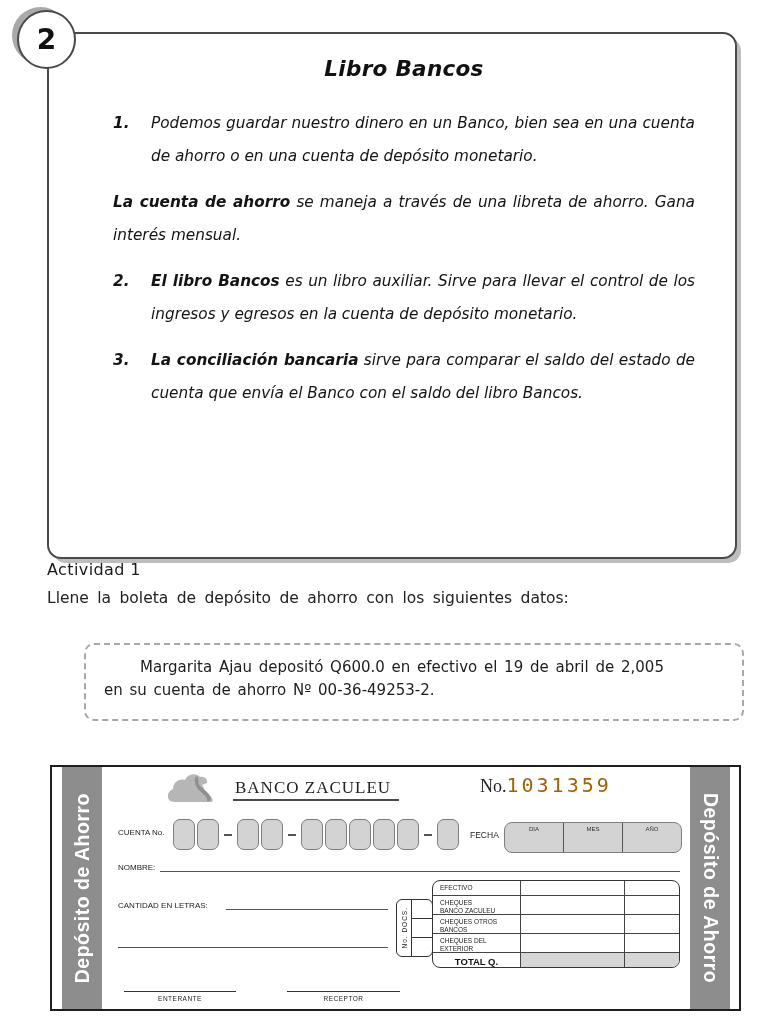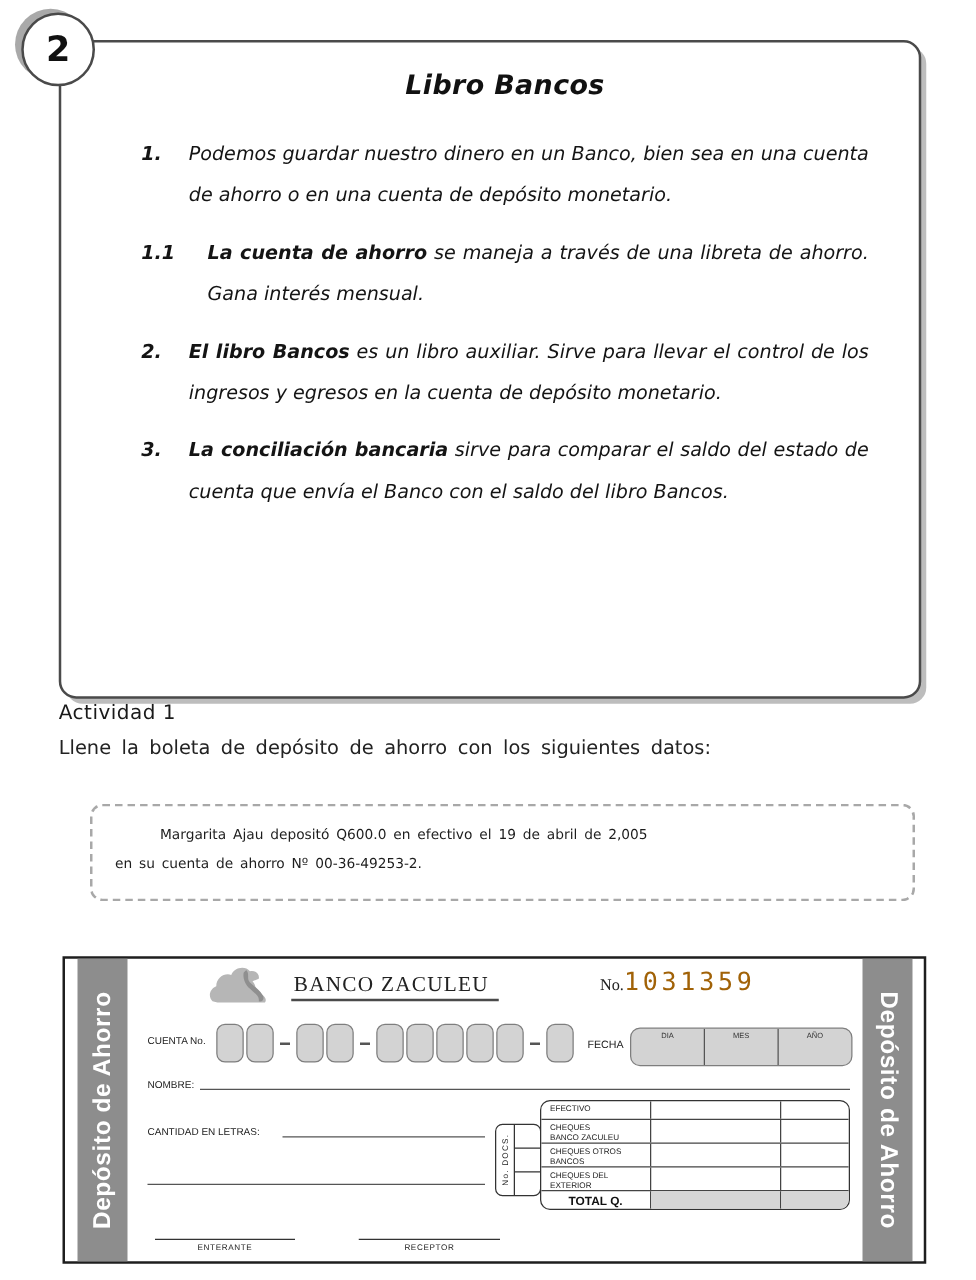--- a/index.html
+++ b/index.html
@@ -43,23 +43,23 @@
   
   .activity-heading{
     position:absolute;left:47px;top:560px;
     font-weight:normal;font-size:16px;letter-spacing:.4px;color:#1a1a1a;
   }
   .activity-instruction{
     position:absolute;left:47px;top:589px;
     font-size:15.5px;word-spacing:3.5px;color:#222;
   }
   .note-box{
-    position:absolute;left:72px;top:643px;width:660px;height:78px;
+    position:absolute;left:84px;top:643px;width:660px;height:78px;
     border:2px dashed #a8a8a8;border-radius:10px;
-    padding:11px 16px 0 18px;font-size:11px;color:#1d1d1d;
+    padding:11px 16px 0 18px;font-size:15px;color:#1d1d1d;
     word-spacing:2px;line-height:23px;
   }
   .note-line1{text-indent:36px;}
 
   
   .slip{
     position:absolute;left:50px;top:765px;width:691px;height:246px;
     border:2.5px solid #1e1e1e;background:#fff;
   }
   .band{
@@ -74,21 +74,21 @@
   }
   .band-left .band-text{transform:rotate(180deg);}
 
   .slip-logo{position:absolute;left:112px;top:3px;width:64px;height:37px;}
   .bank-name{
     position:absolute;left:181px;top:11px;
     font-family:"Liberation Serif",serif;font-size:17px;letter-spacing:1px;color:#222;
     border-bottom:2px solid #4a4a4a;padding:0 8px 1px 2px;
   }
   .slip-no{position:absolute;left:428px;top:6px;white-space:nowrap;}
-  .slip-no .no-word{font-family:"Liberation Serif",serif;font-size:13px;color:#222;}
+  .slip-no .no-word{font-family:"Liberation Serif",serif;font-size:18px;color:#222;}
   .slip-no .no-digits{
     font-family:"DejaVu Sans Mono",monospace;font-size:20px;letter-spacing:3px;
     color:#a16207;margin-left:0;
   }
 
   .small-label{
     position:absolute;font-family:"Liberation Sans",sans-serif;font-size:8px;color:#222;
     white-space:nowrap;
   }
   .cuenta-label{left:66px;top:61px;}
@@ -173,21 +173,20 @@
 
 <div class="card">
   <div class="card-title">Libro Bancos</div>
 
   <div class="card-item main">
     <span class="num">1.</span>
     <span class="txt"><b class="lead"></b><span>Podemos guardar nuestro dinero en un Banco, bien sea en una cuenta de ahorro o en una cuenta de depósito monetario.</span></span>
   </div>
 
   <div class="card-item sub">
-    <span class="num">1.1</span>
     <span class="txt"><b class="lead">La cuenta de ahorro</b><span> se maneja a través de una libreta de ahorro. Gana interés mensual.</span></span>
   </div>
 
 
   <div class="card-item main">
     <span class="num">2.</span>
     <span class="txt"><b class="lead">El libro Bancos</b><span> es un libro auxiliar. Sirve para llevar el control de los ingresos y egresos en la cuenta de depósito monetario.</span></span>
   </div>
 
   <div class="card-item main">

